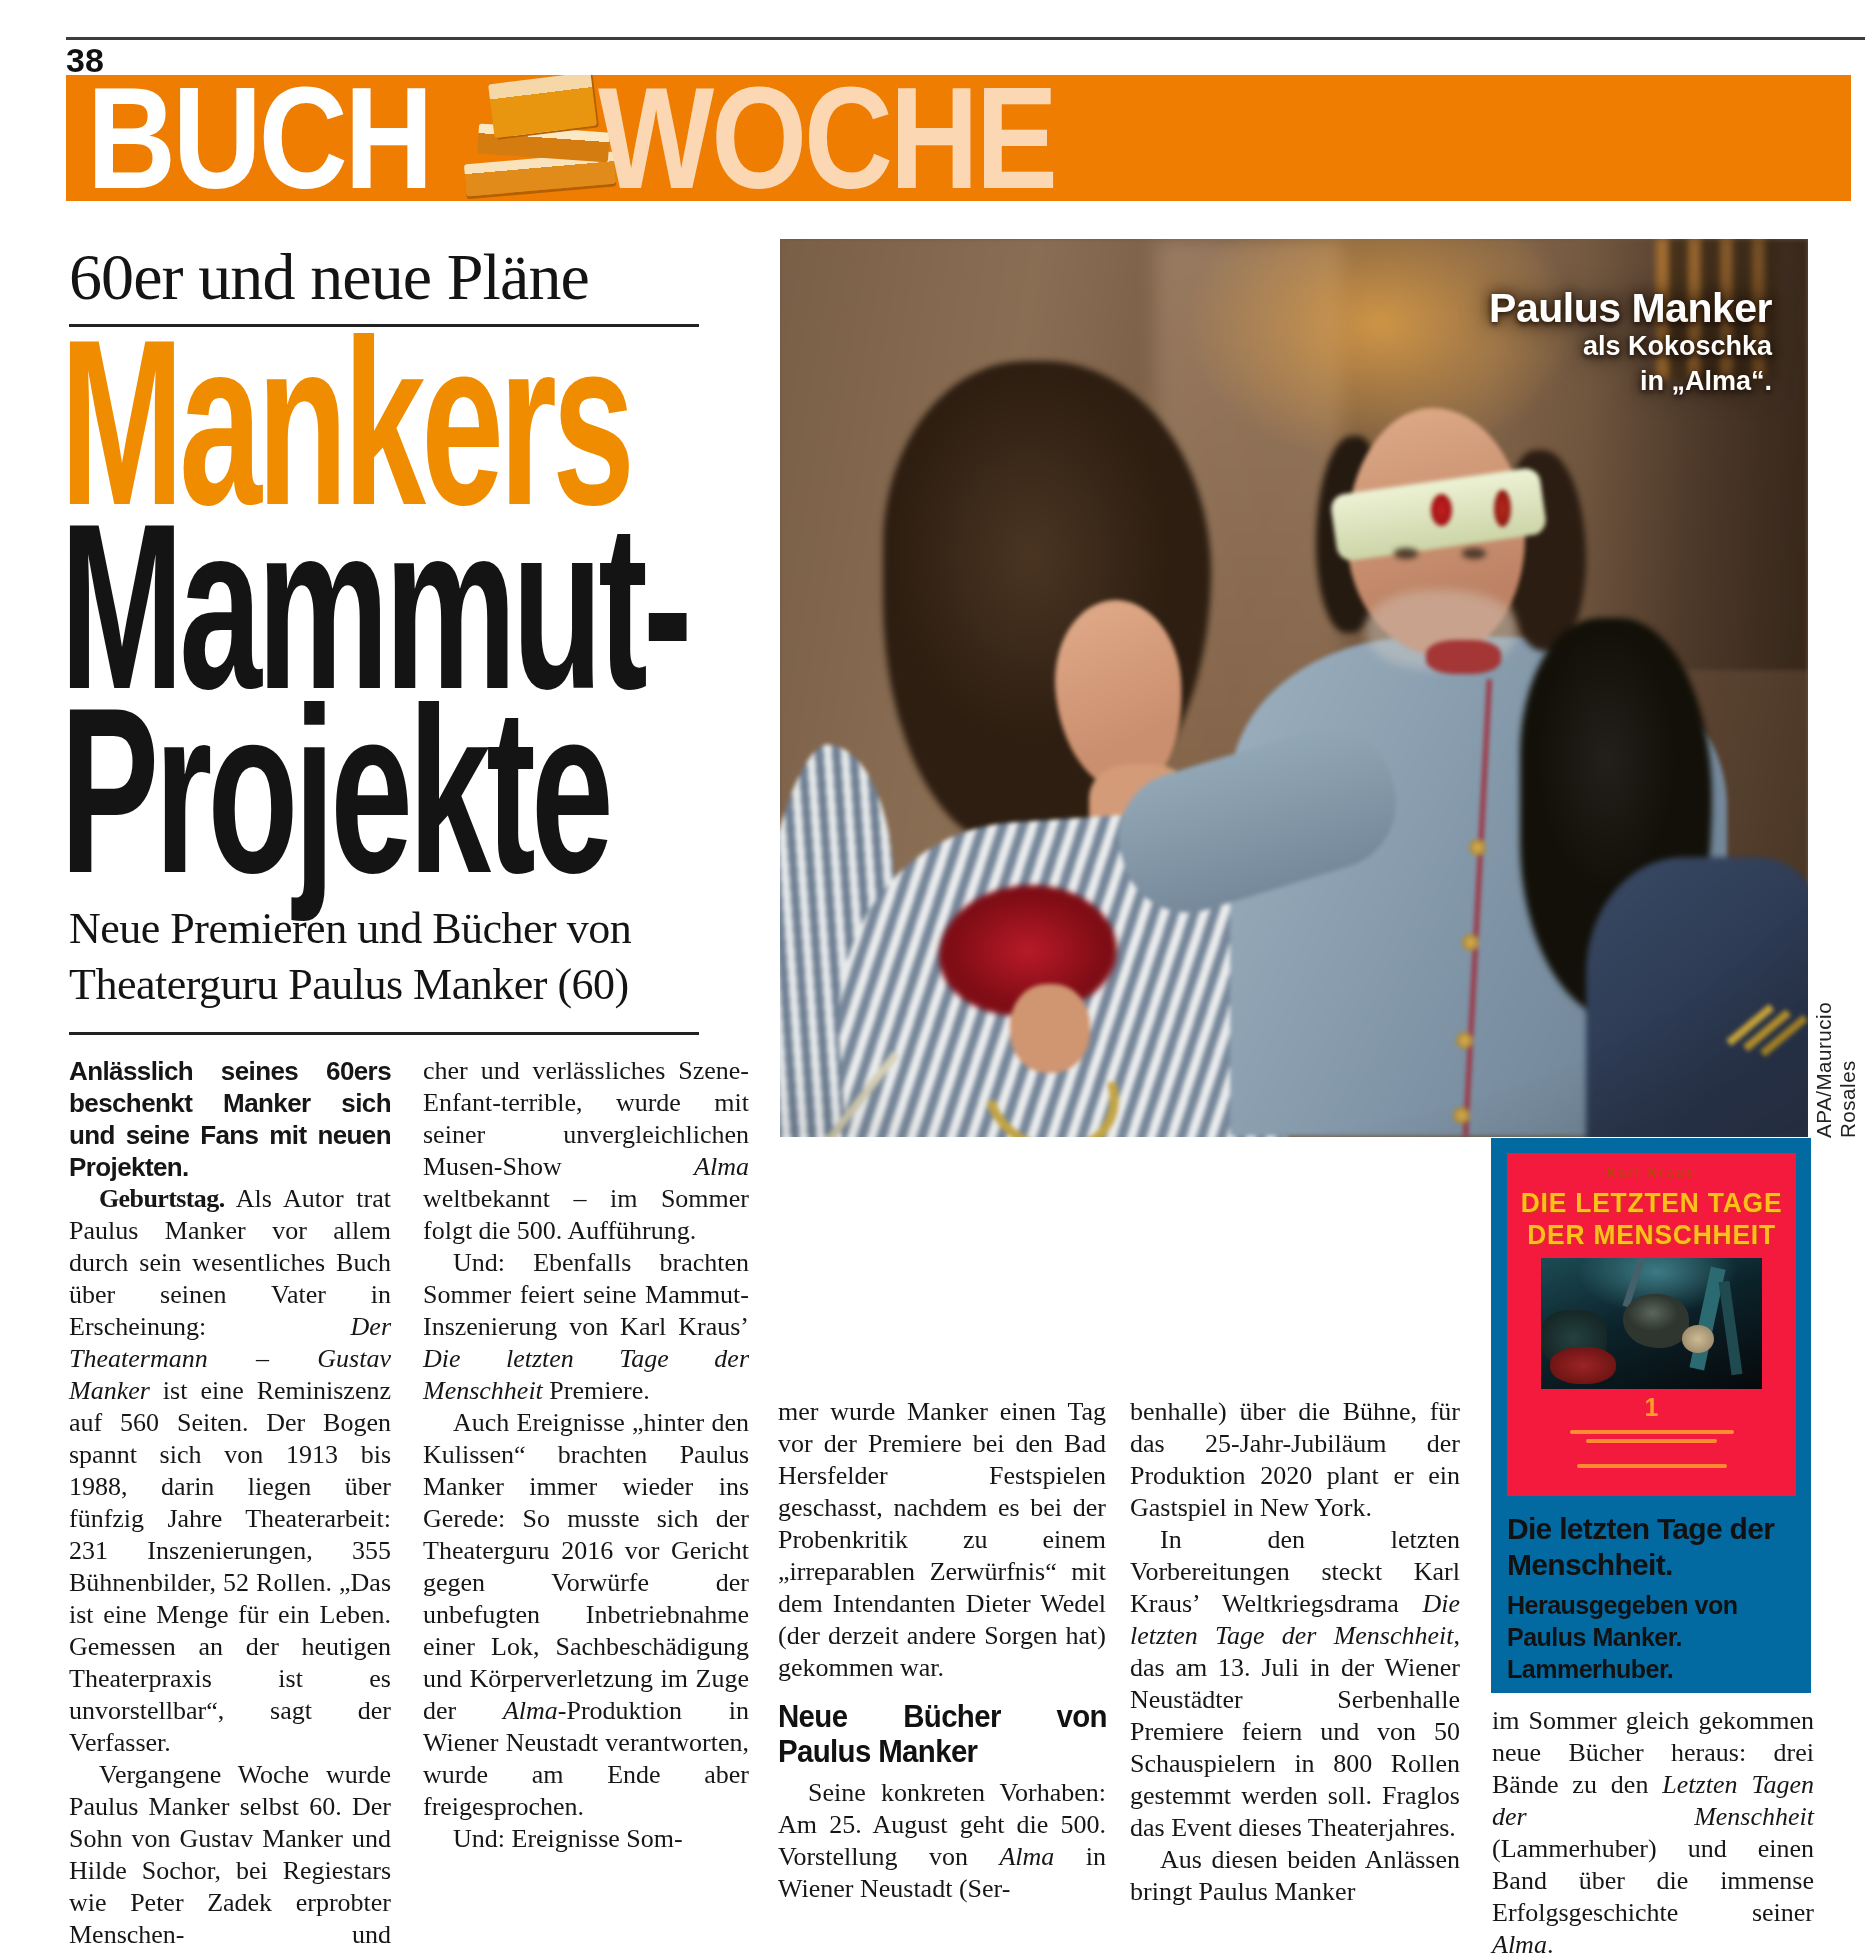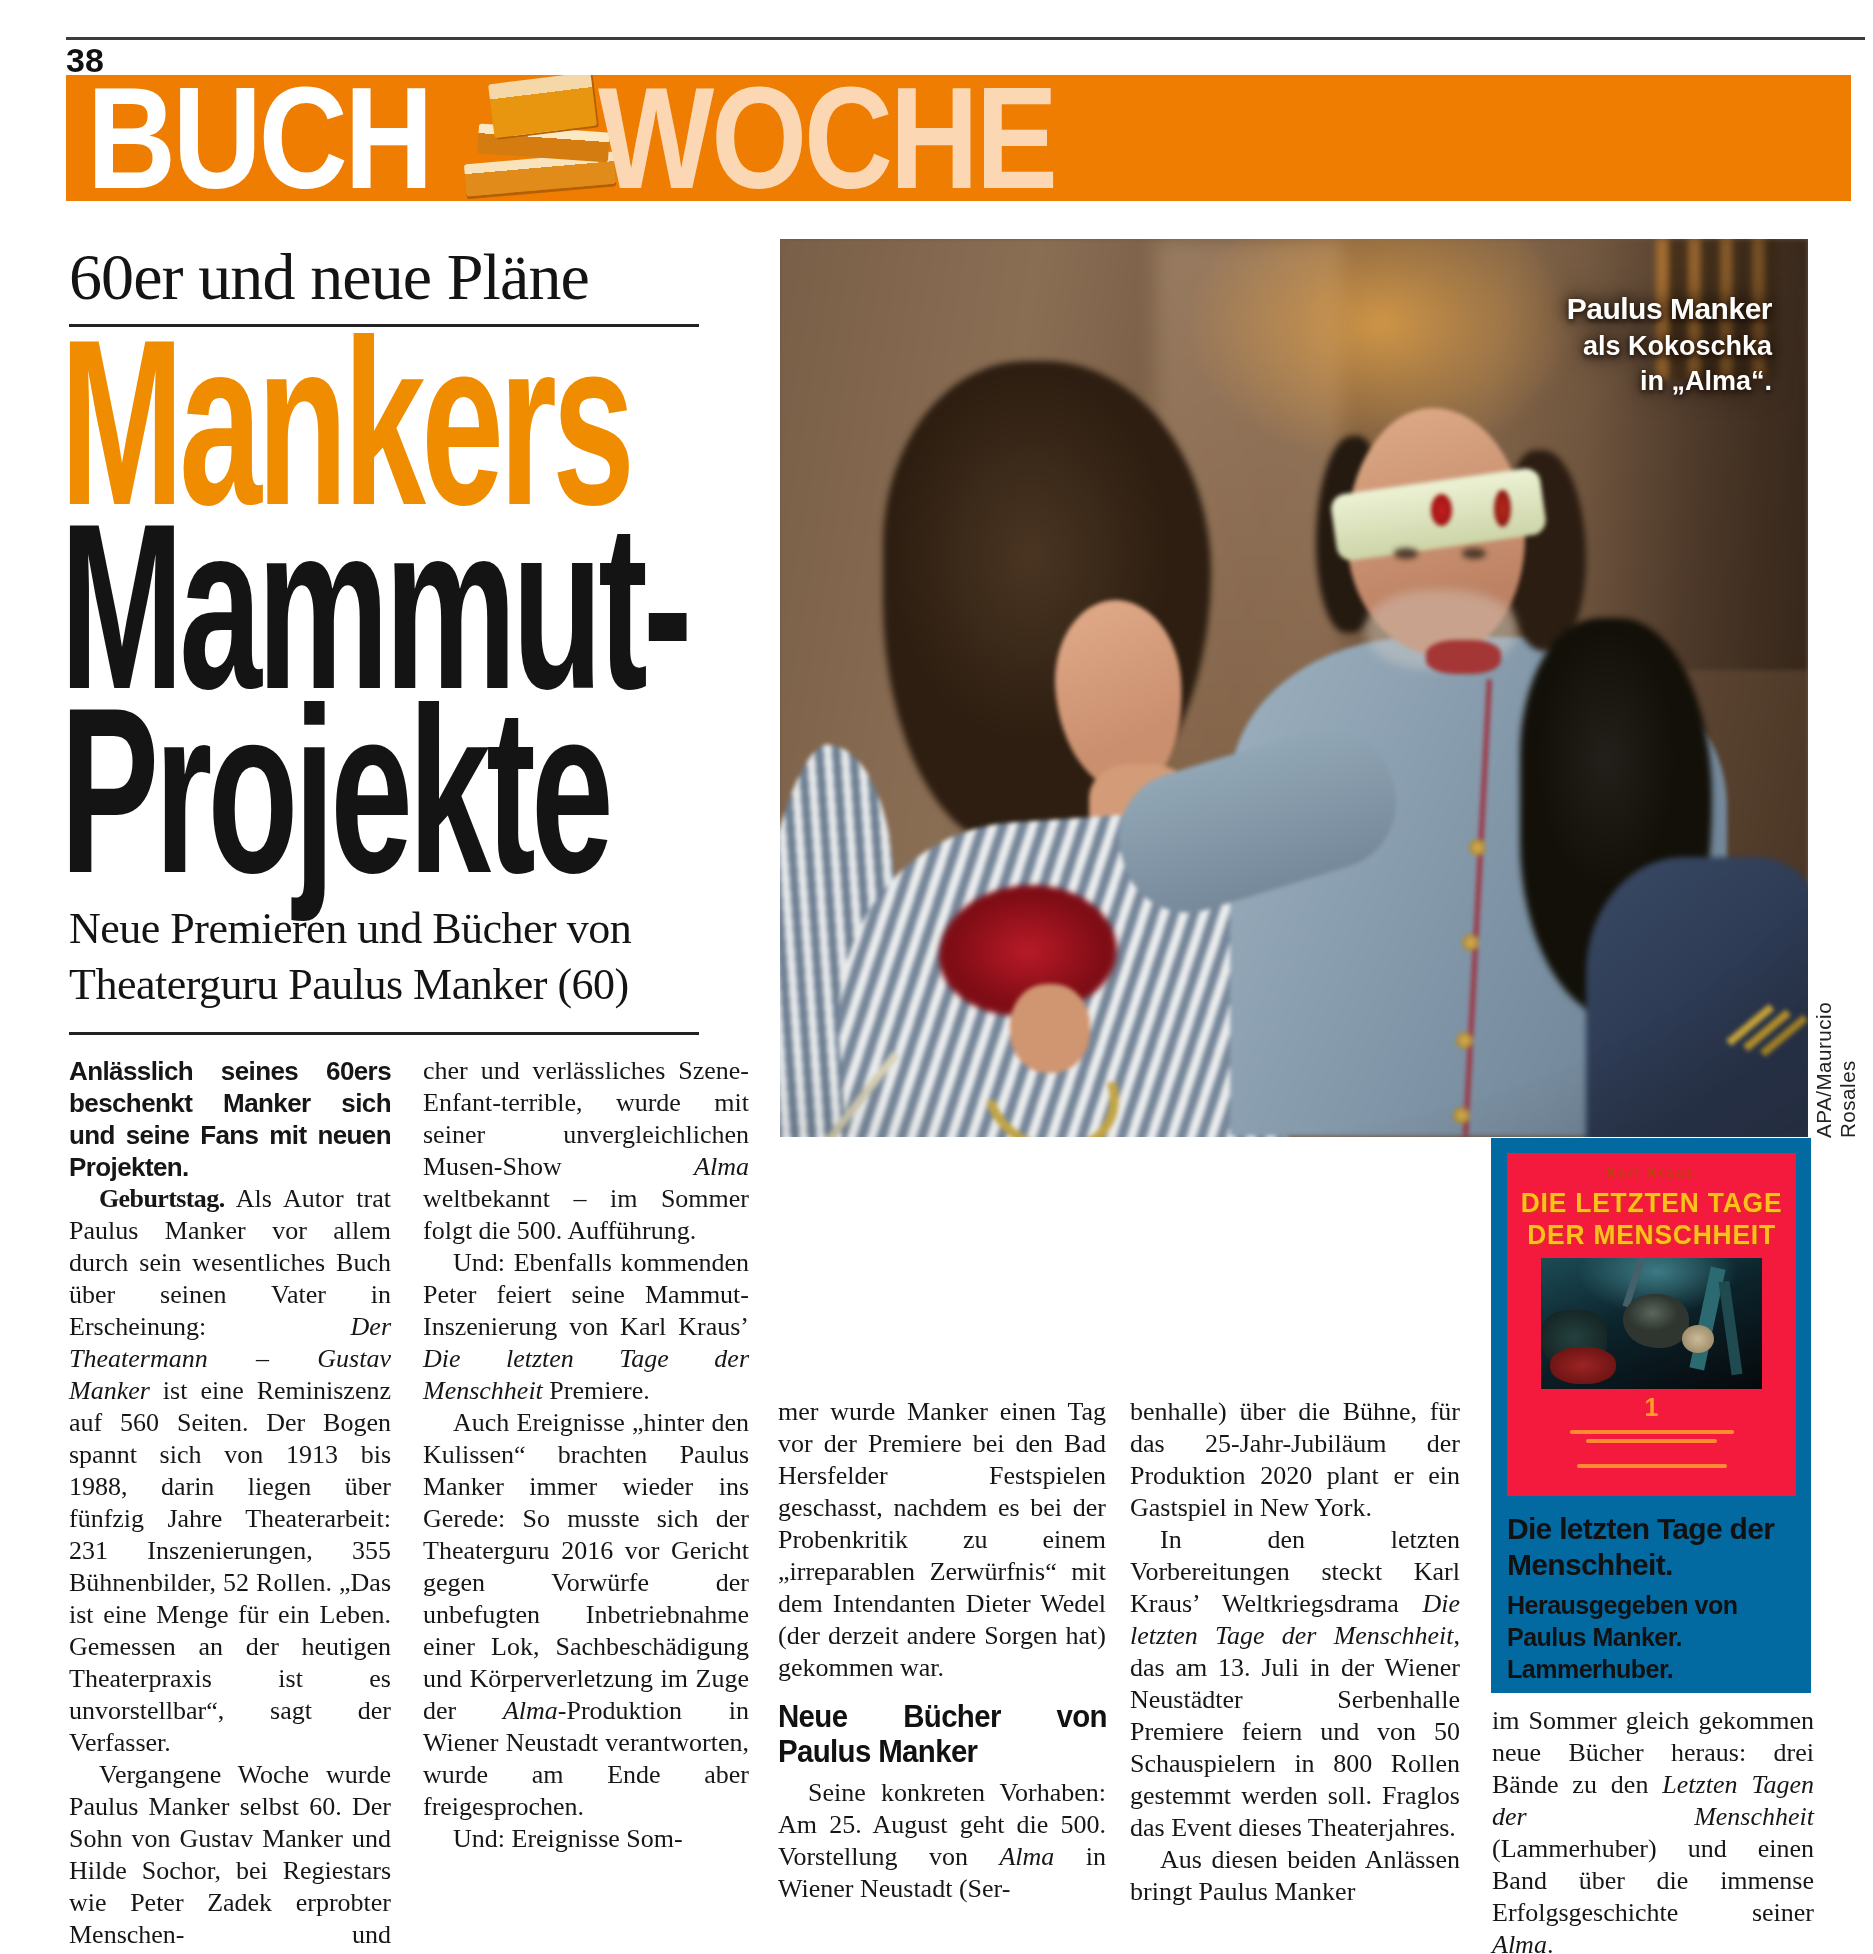--- a/index.html
+++ b/index.html
@@ -59,21 +59,21 @@
   .ph-collar-red{left:646px;top:401px;width:75px;height:34px;background:#a23636;border-radius:40%;}
   .ph-piping{left:695px;top:440px;width:4.7px;height:457px;background:#9c3644;transform:rotate(3deg);}
   .ph-btn{width:17px;height:17px;background:radial-gradient(#d9b257,#96722a);border-radius:50%;}
   .ph-fur{left:740px;top:379px;width:192px;height:403px;background:radial-gradient(45% 40% at 45% 35%,#23201b,#121008 80%);border-radius:46% 54% 40% 60%/38% 50% 62% 50%;filter:blur(2.8px);}
   .ph-cape{left:806px;top:618px;width:244px;height:290px;background:linear-gradient(140deg,#3a4a64,#27334a 70%);border-radius:40% 30% 0 0;filter:blur(1.9px);}
   .ph-braid{left:942px;top:782px;width:56px;height:7.5px;background:#caa63e;transform:rotate(-40deg);box-shadow:9.4px 15px 0 #b8942f, 19px 30px 0 #a8862a;}
   .ph-vign{inset:0;background:radial-gradient(120% 100% at 40% 40%,rgba(0,0,0,0) 60%,rgba(25,15,8,.35) 100%);}
   .photo-caption{position:absolute;right:36px;top:49px;text-align:right;color:#fff;
      font-family:"Liberation Sans",sans-serif;font-weight:700;
      text-shadow:0 0 13px rgba(35,22,8,.95),0 0 28px rgba(35,22,8,.85),0 1.9px 5.6px rgba(35,22,8,.9);}
-  .cap1{font-size:30px;line-height:41px;letter-spacing:-0.5px;}
+  .cap1{font-size:41px;line-height:41px;letter-spacing:-0.5px;}
   .cap2{font-size:27px;line-height:35px;}
   .credit{position:absolute;left:1812px;top:973px;height:165px;writing-mode:vertical-rl;transform:rotate(180deg);
      font:20.6px "Liberation Sans",sans-serif;color:#222;letter-spacing:0.5px;}
   
   .book-box{position:absolute;left:1491px;top:1138px;width:320px;height:555px;background:#0369a1;}
   .cover{position:absolute;left:16px;top:15px;width:289px;height:343px;background:#f41a3e;overflow:hidden;}
   .cover-author{position:absolute;left:0;top:13px;width:100%;text-align:center;
      font:700 12px "Liberation Sans",sans-serif;color:#b34a00;letter-spacing:2.8px;filter:blur(0.6px);}
   .cover-title{position:absolute;left:0;top:34px;width:100%;text-align:center;color:#ffc01e;
      font:800 28px/32px "Liberation Sans",sans-serif;letter-spacing:0.9px;transform:scaleX(.94);
@@ -223,21 +223,21 @@
   </aside>
 
   <main id="article">
       <div class="col" style="left: 69px; top: 1055px; width: 322px;">
         <p class="lead"><span>Anlässlich seines 60ers beschenkt Manker sich und seine Fans mit neuen Projekten.</span></p>
         <p class="ind"><span class="run-bs">Geburtstag.</span><span> Als Autor trat Paulus Manker vor allem durch sein wesentliches Buch über seinen Vater in Erscheinung: </span><span class="run-i">Der Theatermann – Gustav Manker</span><span> ist eine Reminiszenz auf 560 Seiten. Der Bogen spannt sich von 1913 bis 1988, darin liegen über fünfzig Jahre Theaterarbeit: 231 Inszenierungen, 355 Bühnenbilder, 52 Rollen. „Das ist eine Menge für ein Leben. Gemessen an der heutigen Theaterpraxis ist es unvorstellbar“, sagt der Verfasser.</span></p>
         <p class="ind"><span>Vergangene Woche wurde Paulus Manker selbst 60. Der Sohn von Gustav Manker und Hilde Sochor, bei Regiestars wie Peter Zadek erprobter Menschen- und Unmenschendarsteller, umtriebiger Theaterma-</span></p>
       </div>
       <div class="col" style="left: 423px; top: 1055px; width: 326px;">
         <p><span>cher und verlässliches Szene-Enfant-terrible, wurde mit seiner unvergleichlichen Musen-Show </span><span class="run-i">Alma</span><span> weltbekannt – im Sommer folgt die 500. Aufführung.</span></p>
-        <p class="ind"><span>Und: Ebenfalls kommenden Peter feiert seine Mammut-Inszenierung von Karl Kraus’ </span><span class="run-i">Die letzten Tage der Menschheit</span><span> Premiere.</span></p>
+        <p class="ind"><span>Und: Ebenfalls brachten Sommer feiert seine Mammut-Inszenierung von Karl Kraus’ </span><span class="run-i">Die letzten Tage der Menschheit</span><span> Premiere.</span></p>
         <p class="ind"><span>Auch Ereignisse „hinter den Kulissen“ brachten Paulus Manker immer wieder ins Gerede: So musste sich der Theaterguru 2016 vor Gericht gegen Vorwürfe der unbefugten Inbetriebnahme einer Lok, Sachbeschädigung und Körperverletzung im Zuge der </span><span class="run-i">Alma</span><span>-Produktion in Wiener Neustadt verantworten, wurde am Ende aber freigesprochen.</span></p>
         <p class="ind"><span>Und: Ereignisse Som-</span></p>
       </div>
       <div class="col" style="left: 778px; top: 1396px; width: 328px;">
         <p><span>mer wurde Manker einen Tag vor der Premiere bei den Bad Hersfelder Festspielen geschasst, nachdem es bei der Probenkritik zu einem „irreparablen Zerwürfnis“ mit dem Intendanten Dieter Wedel (der derzeit andere Sorgen hat) gekommen war.</span></p>
         <div class="col-subhead">
           <div class="cond">Neue Bücher von Paulus Manker</div>
         </div>
         <p class="ind"><span>Seine konkreten Vorhaben: Am 25. August geht die 500. Vorstellung von </span><span class="run-i">Alma</span><span> in Wiener Neustadt (Ser-</span></p>
       </div>

